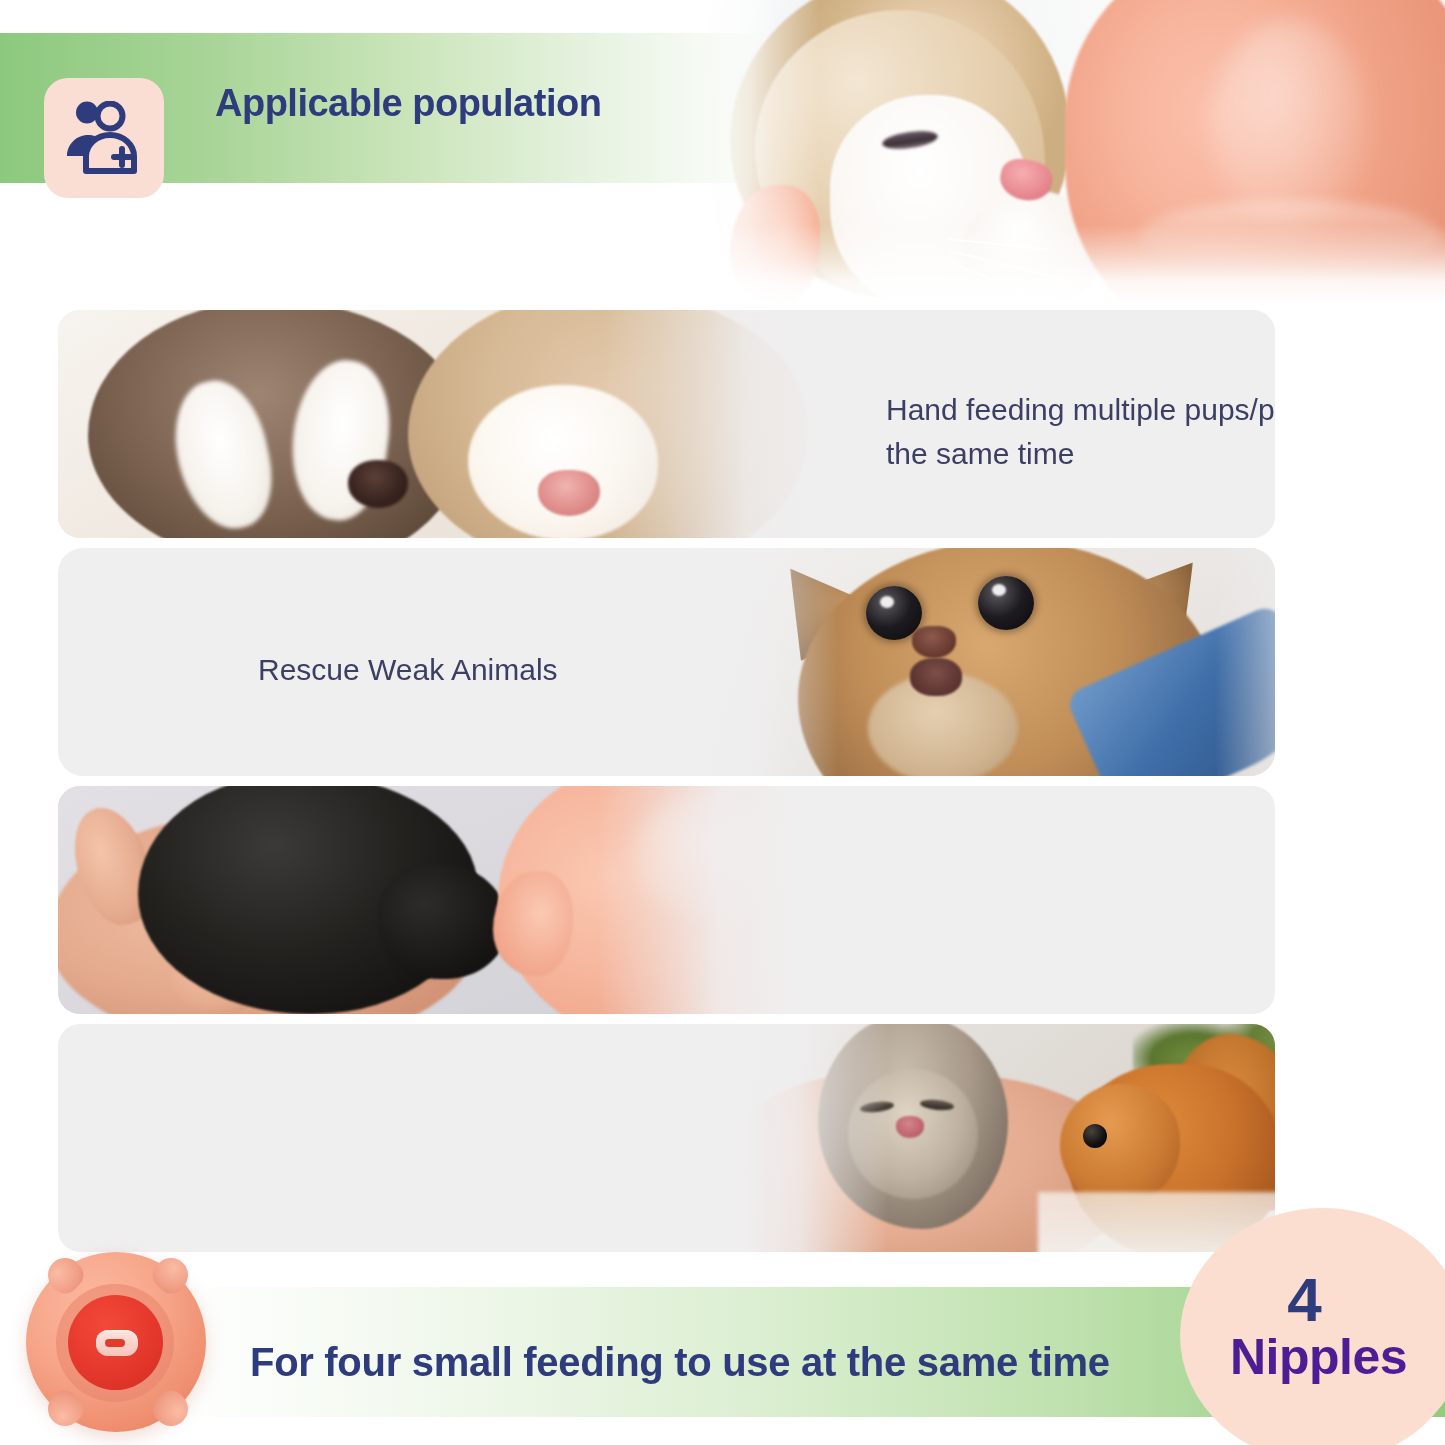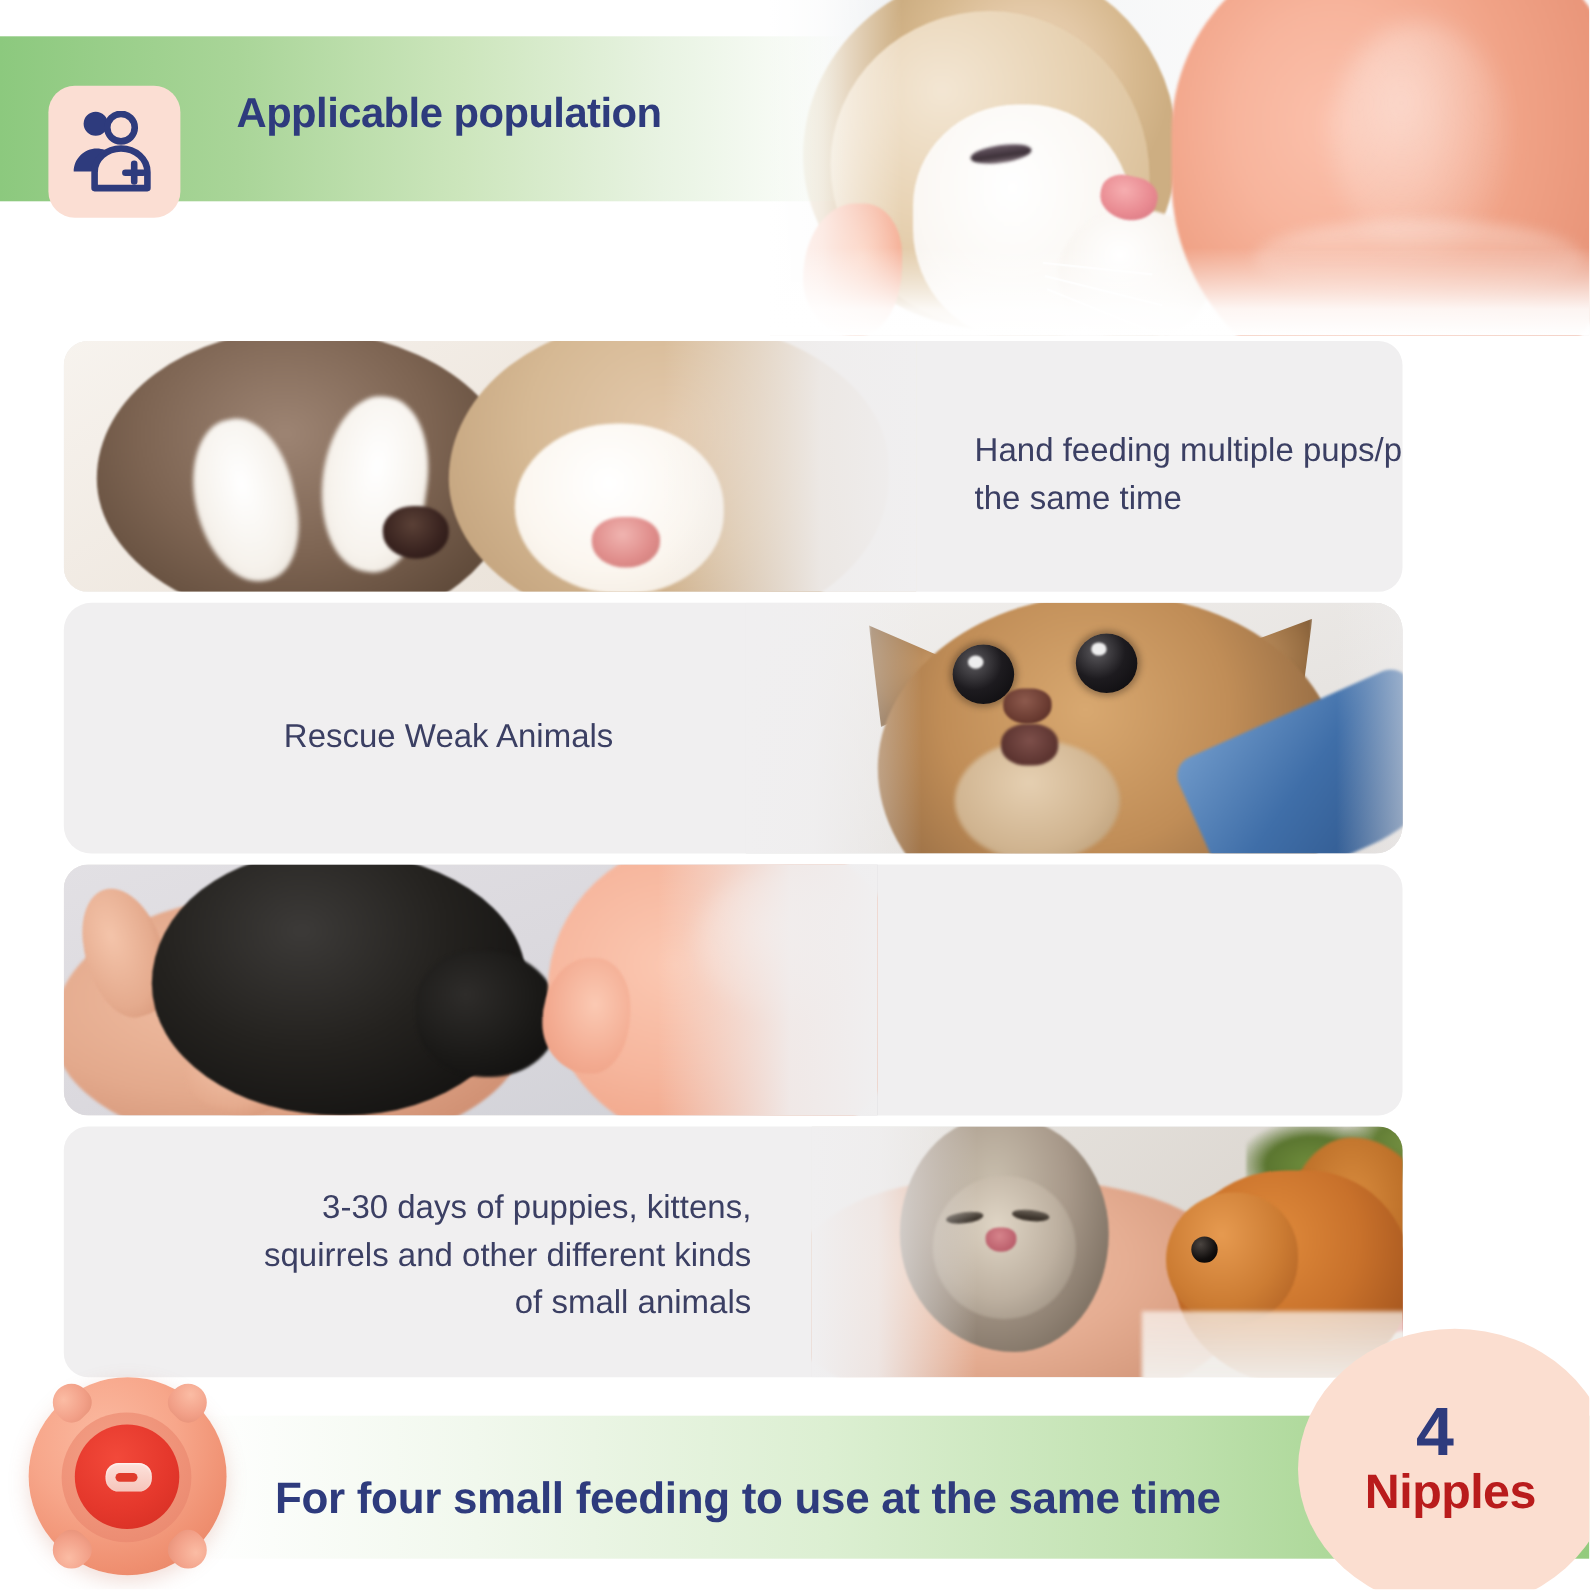--- a/index.html
+++ b/index.html
@@ -582,23 +582,23 @@
   }
   .nipples-num {
     font-size: 62px;
     font-weight: bold;
     color: #2e3b7d;
     line-height: 0.95;
     margin-bottom: 2px;
     margin-right: 36px;
   }
   .nipples-word {
-    font-size: 44px;
+    font-size: 50px;
     font-weight: bold;
-    color: #b91c1c;
+    color: #4c1d95;
     line-height: 1;
     letter-spacing: -0.5px;
     margin-right: 8px;
   }
 </style>
 </head>
 <body>
 
 <div class="page">
 
@@ -706,21 +706,20 @@
       <div class="c4-kitten-eye" style="left:122px;top:78px;transform:rotate(-7deg);"></div>
       <div class="c4-kitten-eye" style="left:182px;top:76px;transform:rotate(6deg);"></div>
       <div class="c4-kitten-nose"></div>
       <div class="c4-squirrel-tail"></div>
       <div class="c4-squirrel"></div>
       <div class="c4-squirrel-head"></div>
       <div class="c4-squirrel-eye"></div>
       <div class="c4-white-base"></div>
       <div class="c4-fade-l"></div>
     </div>
-    <div class="card-text left-ra" style="top:52px;">3-30 days of puppies, kittens, squirrels and other different kinds of small animals</div>
   </div>
 
   <div class="footer-bar"></div>
   <div class="footer-text">For four small feeding to use at the same time</div>
 
   <div class="product-shot">
     <div class="ps-outer">
       <div class="ps-nub n1"></div>
       <div class="ps-nub n2"></div>
       <div class="ps-nub n3"></div>

